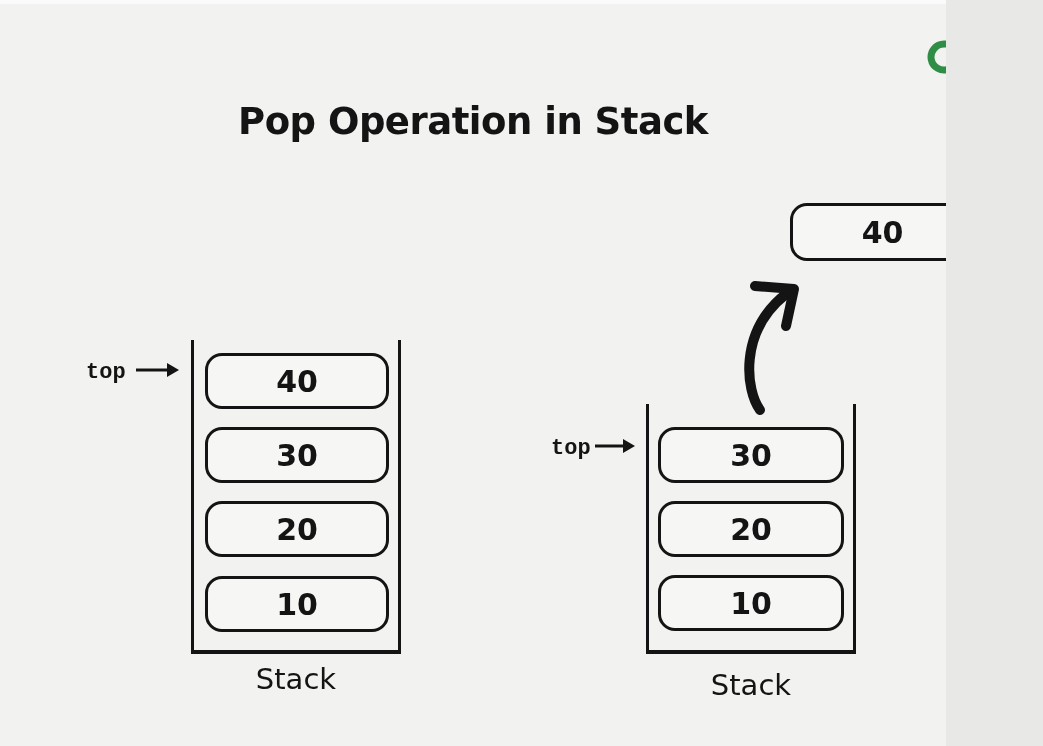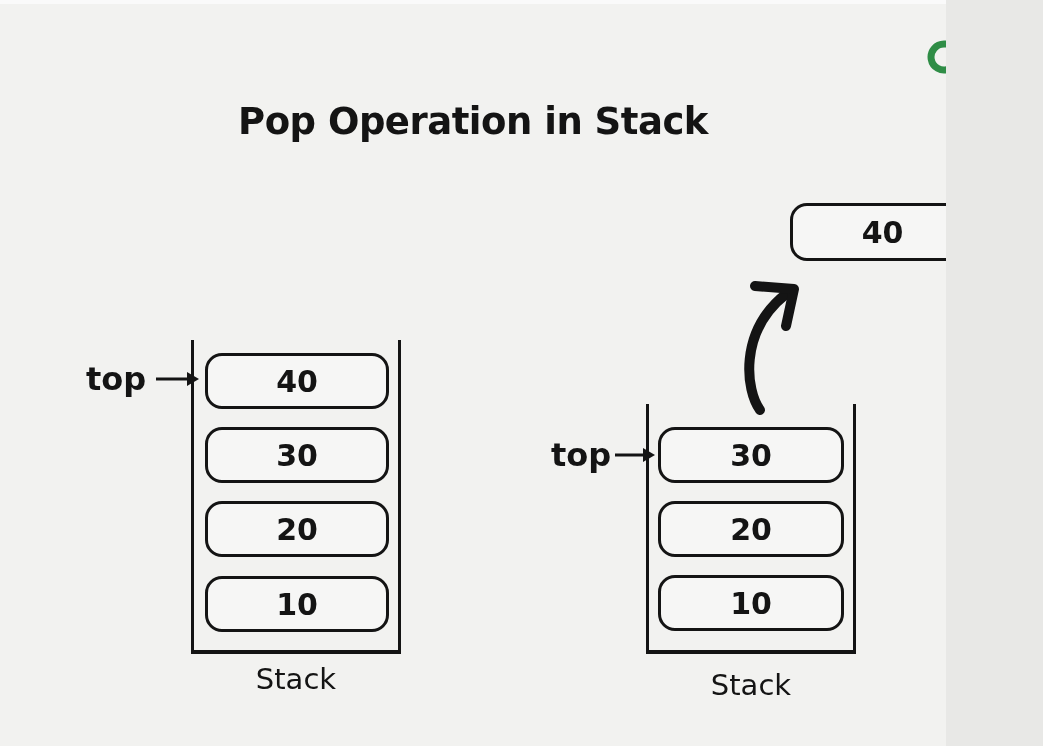--- a/index.html
+++ b/index.html
@@ -72,23 +72,23 @@
     position:absolute;left:790px;top:203px;width:185px;height:58px;
     background:var(--box-fill);
     border:3px solid var(--ink);
     border-radius:17px;
     display:flex;align-items:center;justify-content:center;
     font-size:30px;font-weight:700;color:var(--ink);
   }
 
   .top-pointer{
     position:absolute;
-    display:flex;align-items:center;
+    display:flex;
     color:var(--ink);
-    font-size:32px;font-weight:700;
+    font-size:22px;font-weight:700;font-family:Liberation Mono, monospace;
   }
   .top-pointer.left{left:86px;top:360px;}
   .top-pointer.right{left:551px;top:436px;}
   .top-pointer svg{display:block;}
   .top-pointer.left svg{margin-left:8px;}
   .top-pointer.right svg{margin-left:3px;}
   .top-pointer line{stroke:var(--ink);stroke-width:3;}
   .top-pointer .head{fill:var(--ink);}
 
   .stack-caption{

